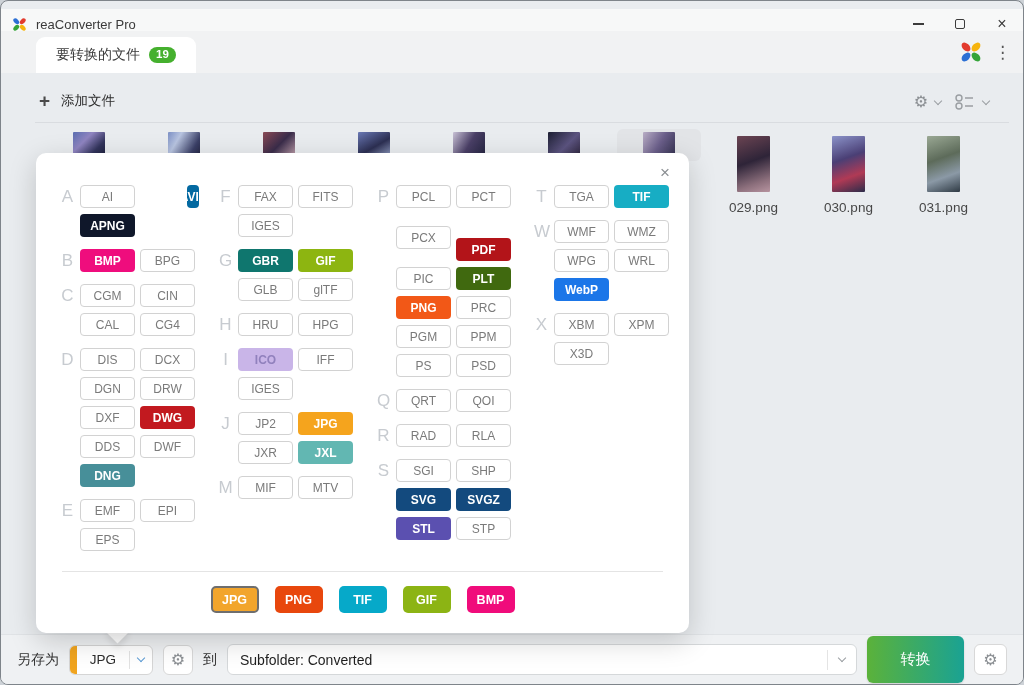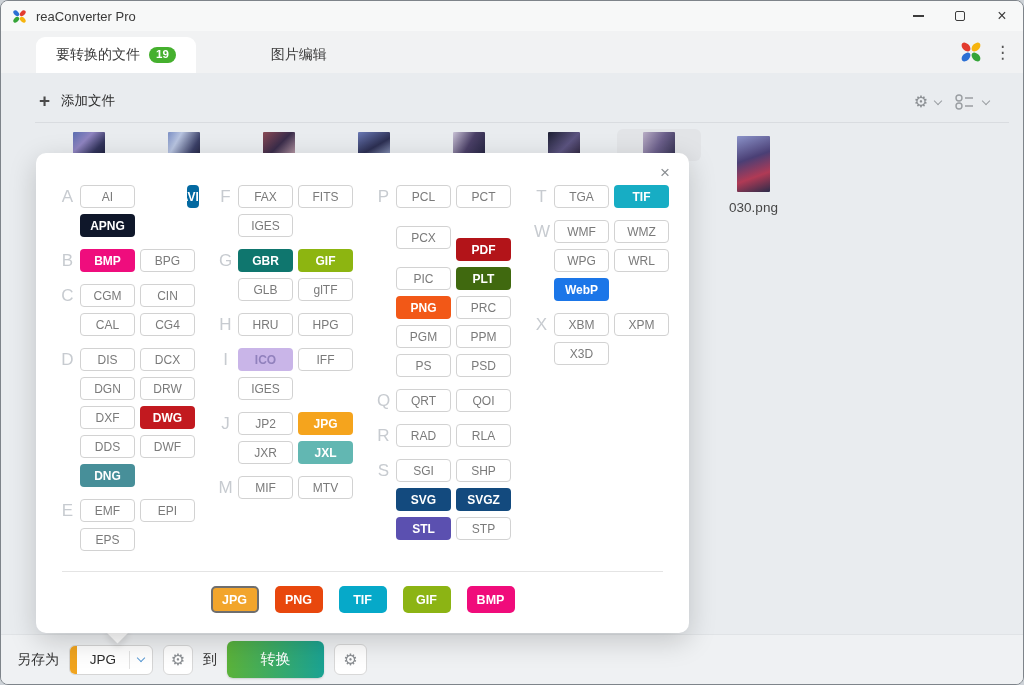--- a/index.html
+++ b/index.html
@@ -1,21 +1,21 @@
 <!DOCTYPE html>
 <html><head>
 <meta charset="utf-8">
 <style>
   html,body{margin:0;padding:0;width:1024px;height:685px;overflow:hidden;background:#cdd2d7;}
   *{box-sizing:border-box;}
   .window{position:absolute;inset:0;background:#e9ecef;border:1px solid #7e848a;border-radius:8px;
     overflow:hidden;font-family:"Liberation Sans","DejaVu Sans",sans-serif;}
 
   
-  .titlebar{position:absolute;left:0;top:0;right:0;height:30px;background:#f7f8f8;
+  .titlebar{position:absolute;left:0;top:8px;right:0;height:30px;background:#f7f8f8;
     display:flex;align-items:center;padding-left:10px;}
   .app-logo{width:17px;height:17px;flex:0 0 auto;}
   .title-text{font-size:13px;color:#3a3a3a;margin-left:8px;}
   .win-controls{margin-left:auto;display:flex;height:100%;}
   .win-btn{width:42px;height:100%;display:flex;align-items:center;justify-content:center;color:#3c3c3c;}
   .glyph-min{width:11px;height:1.5px;background:#3c3c3c;display:block;}
   .glyph-max{width:10px;height:10px;border:1.4px solid #3c3c3c;border-radius:2px;display:block;}
   .glyph-close{font-size:16px;line-height:1;}
 
   
@@ -92,21 +92,21 @@
   .combo-chev{width:22px;display:flex;justify-content:center;}
   .chev-blue{border-color:#5b9bd5;}
   .sq-btn{height:30px;width:30px;background:#fff;border:1px solid #d8d8d8;border-radius:6px;
     display:flex;align-items:center;justify-content:center;}
   .dest-wrap{flex:1;height:31px;background:#fff;border:1px solid #d5d8da;border-radius:6px;
     display:flex;align-items:center;overflow:hidden;}
   .dest-input{flex:1;border:none;outline:none;font-size:14px;color:#1f1f1f;padding:0 12px;
     font-family:"Liberation Sans","DejaVu Sans",sans-serif;background:transparent;}
   .dest-div{width:1px;height:20px;background:#e4e4e4;}
   .dest-chev{width:28px;display:flex;justify-content:center;}
-  .convert-btn{width:97px;height:37px;border:none;border-radius:6px;color:#fff;font-size:15px;
+  .convert-btn{width:97px;height:47px;border:none;border-radius:6px;color:#fff;font-size:15px;
     display:flex;align-items:center;justify-content:center;box-shadow:0 1px 2px rgba(0,0,0,.15);cursor:default;}
   .sq-btn.big{width:33px;height:31px;}
 </style>
 </head>
 <body>
 
 <div class="window">
 
   <div class="titlebar">
     <svg class="app-logo" viewBox="0 0 24 24">
@@ -129,23 +129,20 @@
           <span class="glyph-close">×</span>
         </div>
     </div>
   </div>
 
   <div class="tabbar">
     <div class="tab active">
       <span>要转换的文件</span>
       <span class="badge" id="badge" style="background: rgb(69, 176, 46);">19</span>
     </div>
-    <div class="tab tab2">
-      <span>图片编辑</span>
-    </div>
     <div class="tabbar-right">
       <svg class="pinwheel" viewBox="0 0 24 24">
         <g transform="rotate(45 12 12)">
           <ellipse cx="12" cy="5.5" rx="3.2" ry="4.8" fill="#f6b40e"></ellipse>
           <ellipse cx="18.5" cy="12" rx="4.8" ry="3.2" fill="#35a438"></ellipse>
           <ellipse cx="12" cy="18.5" rx="3.2" ry="4.8" fill="#2b6fd4"></ellipse>
           <ellipse cx="5.5" cy="12" rx="4.8" ry="3.2" fill="#e23b2e"></ellipse>
         </g>
       </svg>
       <span class="menu-dots">⋮</span>
@@ -187,22 +184,30 @@
       </div>
       <div class="filecell">
         <div class="thumb-sliver g6"></div>
       </div>
       <div class="filecell">
         <div class="sel-bg">
           <div class="thumb-sliver g7" style="margin-top: 3px;"></div>
         </div>
       </div>
       <div class="filecell">
+        <div class="thumb-portrait g8"></div>
+        <div class="file-label">029.png</div>
+      </div>
+      <div class="filecell">
         <div class="thumb-portrait g9"></div>
         <div class="file-label">030.png</div>
+      </div>
+      <div class="filecell">
+        <div class="thumb-portrait g10"></div>
+        <div class="file-label">031.png</div>
       </div>
     </div>
 
   <div class="dlg-caret"></div>
   <div class="dialog">
     <div class="dlg-close">×</div>
     <div class="fmt-wrap" id="fmtwrap">
         <div class="fmt-col">
           <div class="fmt-group">
             <div class="fmt-letter">A</div>
@@ -382,19 +387,26 @@
       <span class="combo-label">JPG</span>
       <div class="combo-div"></div>
       <div class="combo-chev">
           <span class="chev chev-blue"></span>
         </div>
     </div>
     <div class="sq-btn">
       <span class="gear-glyph">⚙</span>
     </div>
     <span class="bb-label">到</span>
+    <div class="dest-wrap">
+      <input class="dest-input" value="Subfolder: Converted" style="">
+      <div class="dest-div"></div>
+      <div class="dest-chev">
+          <span class="chev"></span>
+        </div>
+    </div>
     <button class="convert-btn" id="convertbtn" style="background: linear-gradient(90deg, rgb(91, 178, 58), rgb(26, 162, 147));">转换</button>
     <div class="sq-btn big">
       <span class="gear-glyph">⚙</span>
     </div>
   </div>
 
 </div>
 
 </body></html>

